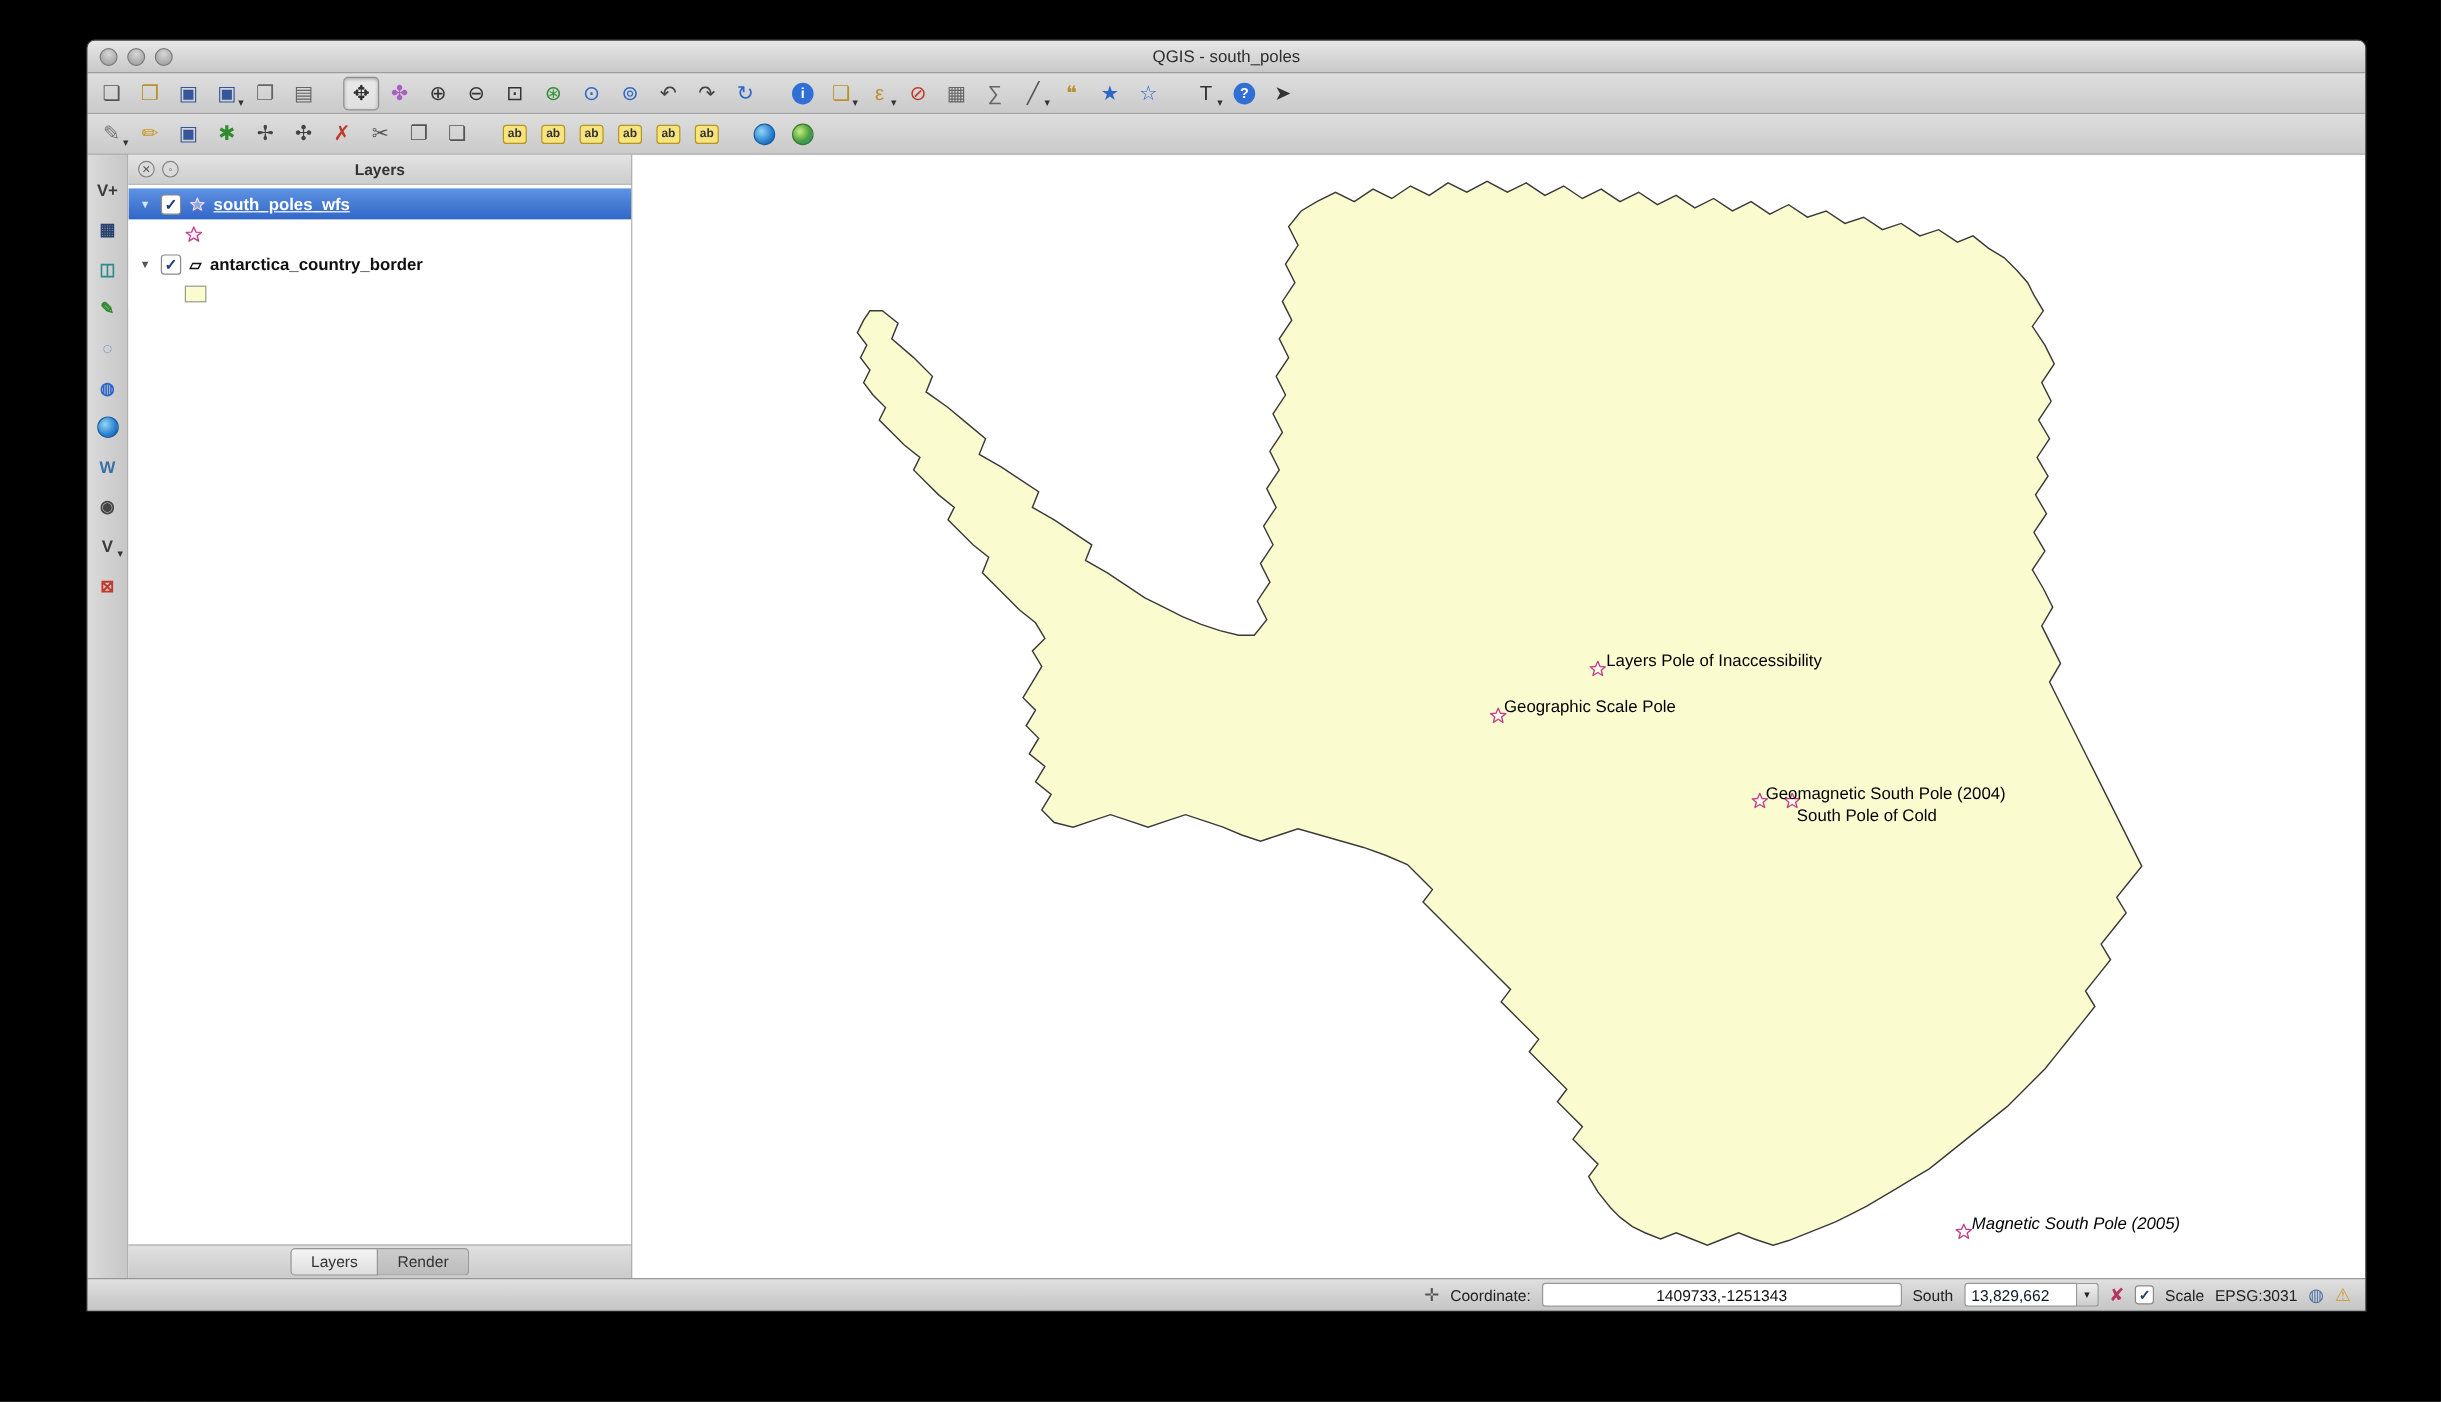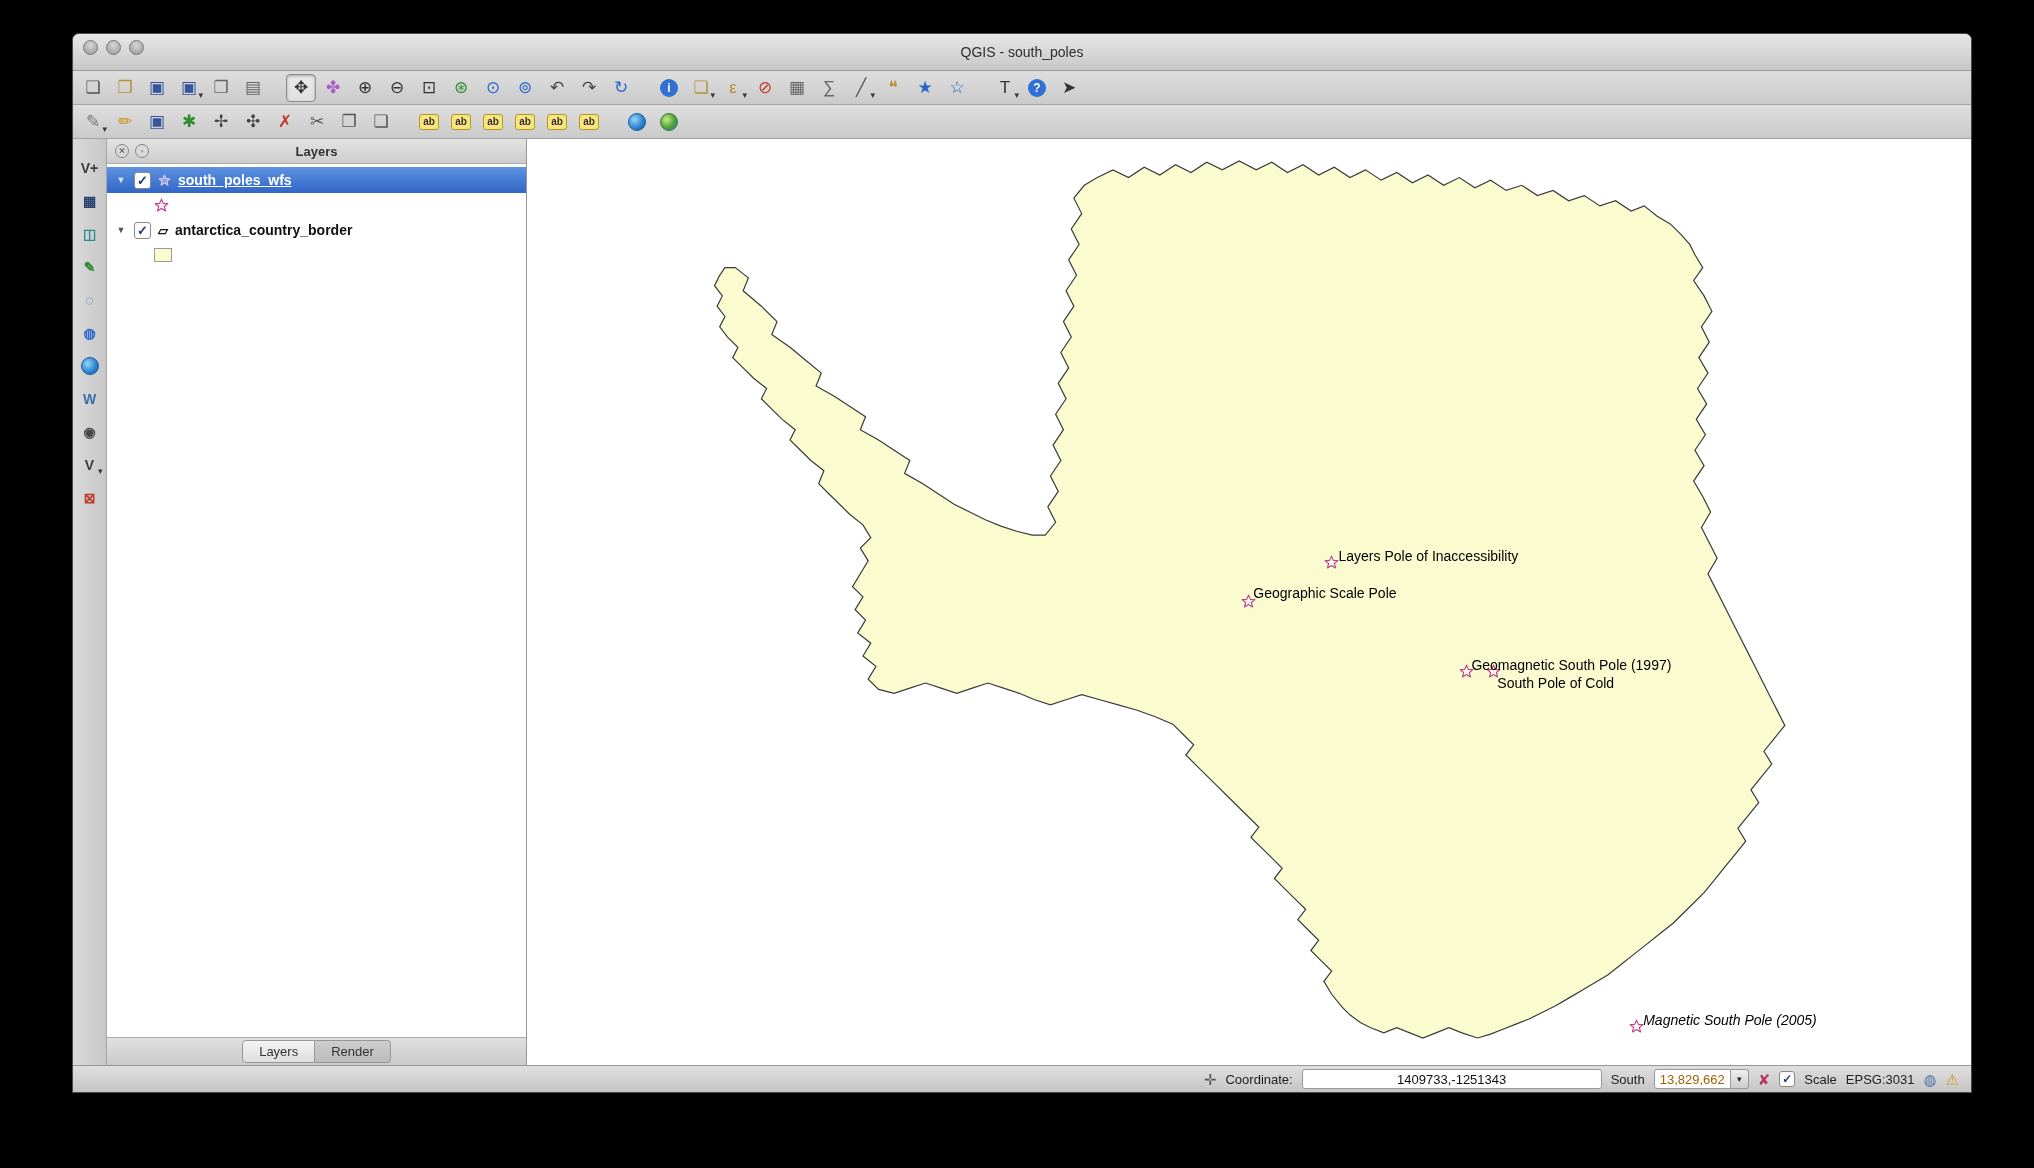--- a/index.html
+++ b/index.html
@@ -1,20 +1,20 @@
 <!DOCTYPE html>
 <html><head>
 <meta charset="utf-8">
 <style>
   * { margin:0; padding:0; box-sizing:border-box; }
   html,body { width:2034px; height:1168px; background:#000; font-family:"Liberation Sans", sans-serif; overflow:hidden; }
   .window { position:absolute; left:72px; top:33px; width:1900px; height:1060px; background:#d6d6d6;
             border:1px solid #4a4a4a; border-radius:7px 7px 0 0; box-shadow:0 25px 70px rgba(0,0,0,.75);
             display:flex; flex-direction:column; overflow:hidden; }
-  .titlebar { height:37px; background:linear-gradient(#e7e7e7,#c8c8c8); border-bottom:1px solid #9c9c9c;
+  .titlebar { height:27px; background:linear-gradient(#e7e7e7,#c8c8c8); border-bottom:1px solid #9c9c9c;
               position:relative; display:flex; align-items:center; justify-content:center; flex:0 0 auto; }
   .tl-group { position:absolute; left:10px; top:6px; display:flex; gap:8px; }
   .tl { width:15px; height:15px; border-radius:50%; background:radial-gradient(circle at 50% 32%,#d6d6d6,#969696); border:1px solid #787878; }
   .title { font-size:14px; color:#2e2e2e; }
   .toolbar { display:flex; align-items:center; padding:2px 5px; background:linear-gradient(#dedede,#cacaca);
              border-bottom:1px solid #a3a3a3; height:34px; gap:2px; flex:0 0 auto; }
   .tbtn { display:flex; align-items:center; justify-content:center; width:30px; height:28px; background:transparent;
           border:1px solid transparent; border-radius:4px; position:relative; font-family:inherit; cursor:default; }
   .tbtn.sep { margin-left:16px; }
   .tbtn.active { border-color:#8e8e8e; background:rgba(255,255,255,.4); box-shadow:inset 0 1px 3px rgba(0,0,0,.3); }
@@ -60,22 +60,22 @@
   .map-canvas { flex:1; position:relative; background:#fff; overflow:hidden; }
   .map-canvas svg.land { position:absolute; left:0; top:0; width:100%; height:100%; }
   .mstar  { position:absolute; width:15px; height:15px; margin:-7px 0 0 -7px; }
   .mlabel { position:absolute; transform:translateY(-50%); font-size:14px; color:#000; white-space:nowrap; }
   .statusbar { height:27px; background:linear-gradient(#dfdfdf,#c5c5c5); border-top:1px solid #979797;
                display:flex; align-items:center; justify-content:flex-end; gap:9px; padding:0 12px;
                font-size:13px; color:#222; flex:0 0 auto; }
   .coord-input { width:300px; height:20px; border:1px solid #989898; border-radius:3px; background:#fff;
                  text-align:center; font-size:13px; font-family:inherit; color:#111; }
   .scale-box { display:flex; }
-  .scale-input { width:77px; height:20px; border:1px solid #989898; background:#fff; font-size:13px;
-                 padding-left:5px; border-radius:3px 0 0 3px; font-family:inherit; color:#a16207; }
+  .scale-input { width:94px; height:20px; border:1px solid #989898; background:#fff; font-size:13px;
+                 padding-left:5px; border-radius:3px 0 0 3px; font-family:inherit; color:#0f172a; }
   .scale-dd { width:18px; height:20px; border:1px solid #989898; border-left:none; border-radius:0 3px 3px 0;
               background:linear-gradient(#efefef,#cdcdcd); font-size:9px; display:flex; align-items:center; justify-content:center; }
   .sb-cb { width:16px; height:16px; background:#fff; border:1px solid #8a8a8a; border-radius:3px; font-size:12px;
            font-weight:bold; color:#20407c; text-align:center; line-height:14px; }
   .sb-icon { font-size:15px; line-height:1; }
 </style>
 </head>
 <body>
 
 <div class="window">
@@ -337,21 +337,21 @@
             <path d="M8 1.2 L9.95 5.75 L14.8 6.05 L11.05 9.1 L12.3 13.8 L8 11.1 L3.7 13.8 L4.95 9.1 L1.2 6.05 L6.05 5.75 Z" fill="rgba(255,255,255,.55)" stroke="#c0408c" stroke-width="1.2" stroke-linejoin="round"></path>
           </svg></div>
         <div class="mstar" style="left: 66.9%; top: 57.5%;"><svg width="15" height="15" viewBox="0 0 16 16">
             <path d="M8 1.2 L9.95 5.75 L14.8 6.05 L11.05 9.1 L12.3 13.8 L8 11.1 L3.7 13.8 L4.95 9.1 L1.2 6.05 L6.05 5.75 Z" fill="rgba(255,255,255,.55)" stroke="#c0408c" stroke-width="1.2" stroke-linejoin="round"></path>
           </svg></div>
         <div class="mstar" style="left: 76.8%; top: 95.8%;"><svg width="15" height="15" viewBox="0 0 16 16">
             <path d="M8 1.2 L9.95 5.75 L14.8 6.05 L11.05 9.1 L12.3 13.8 L8 11.1 L3.7 13.8 L4.95 9.1 L1.2 6.05 L6.05 5.75 Z" fill="rgba(255,255,255,.55)" stroke="#c0408c" stroke-width="1.2" stroke-linejoin="round"></path>
           </svg></div>
         <div class="mlabel" style="left: 56.2%; top: 45%;">Layers Pole of Inaccessibility</div>
         <div class="mlabel" style="left: 50.3%; top: 49%;">Geographic Scale Pole</div>
-        <div class="mlabel" style="left: 65.4%; top: 56.8%;">Geomagnetic South Pole (1997)</div>
+        <div class="mlabel" style="left: 65.4%; top: 56.8%;">Geomagnetic South Pole (2004)</div>
         <div class="mlabel" style="left: 67.2%; top: 58.8%;">South Pole of Cold</div>
         <div class="mlabel" style="left: 77.3%; top: 95.1%; font-style: italic;">Magnetic South Pole (2005)</div>
       </div>
 
   </div>
 
   <div class="statusbar">
     <span class="sb-icon" style="color:#555">✛</span>
     <span>Coordinate:</span>
     <input class="coord-input" value="1409733,-1251343" style="">

